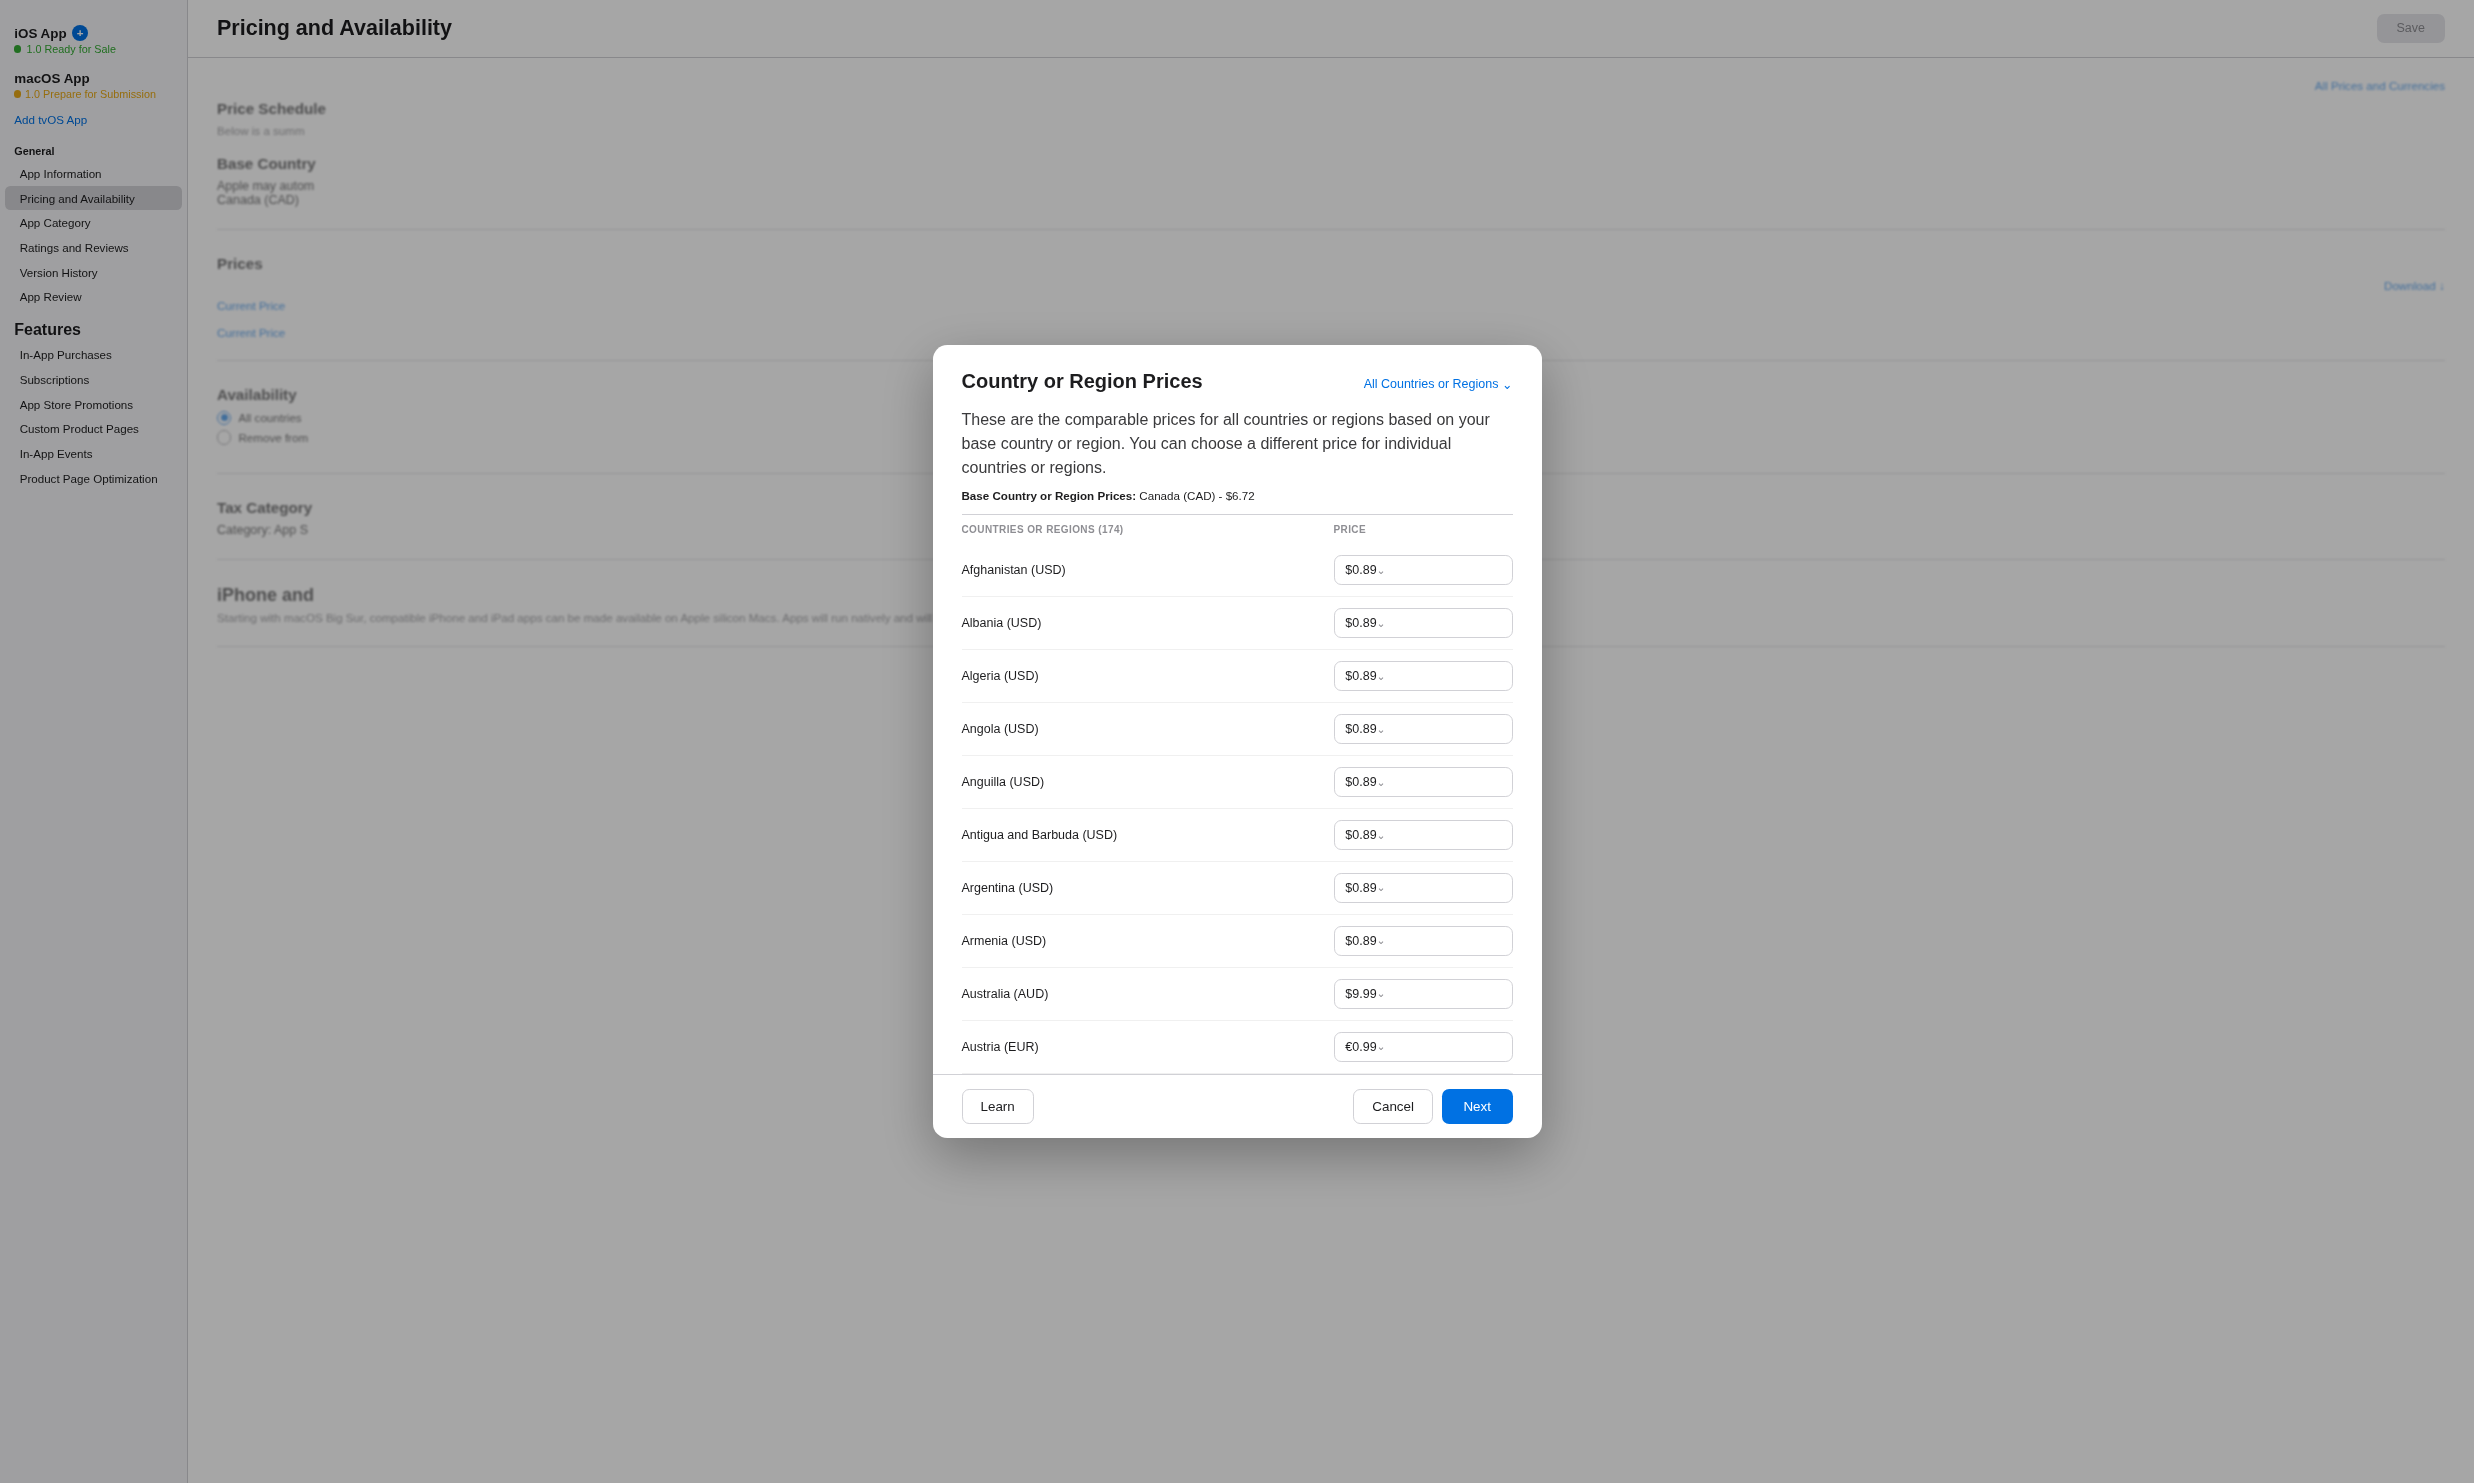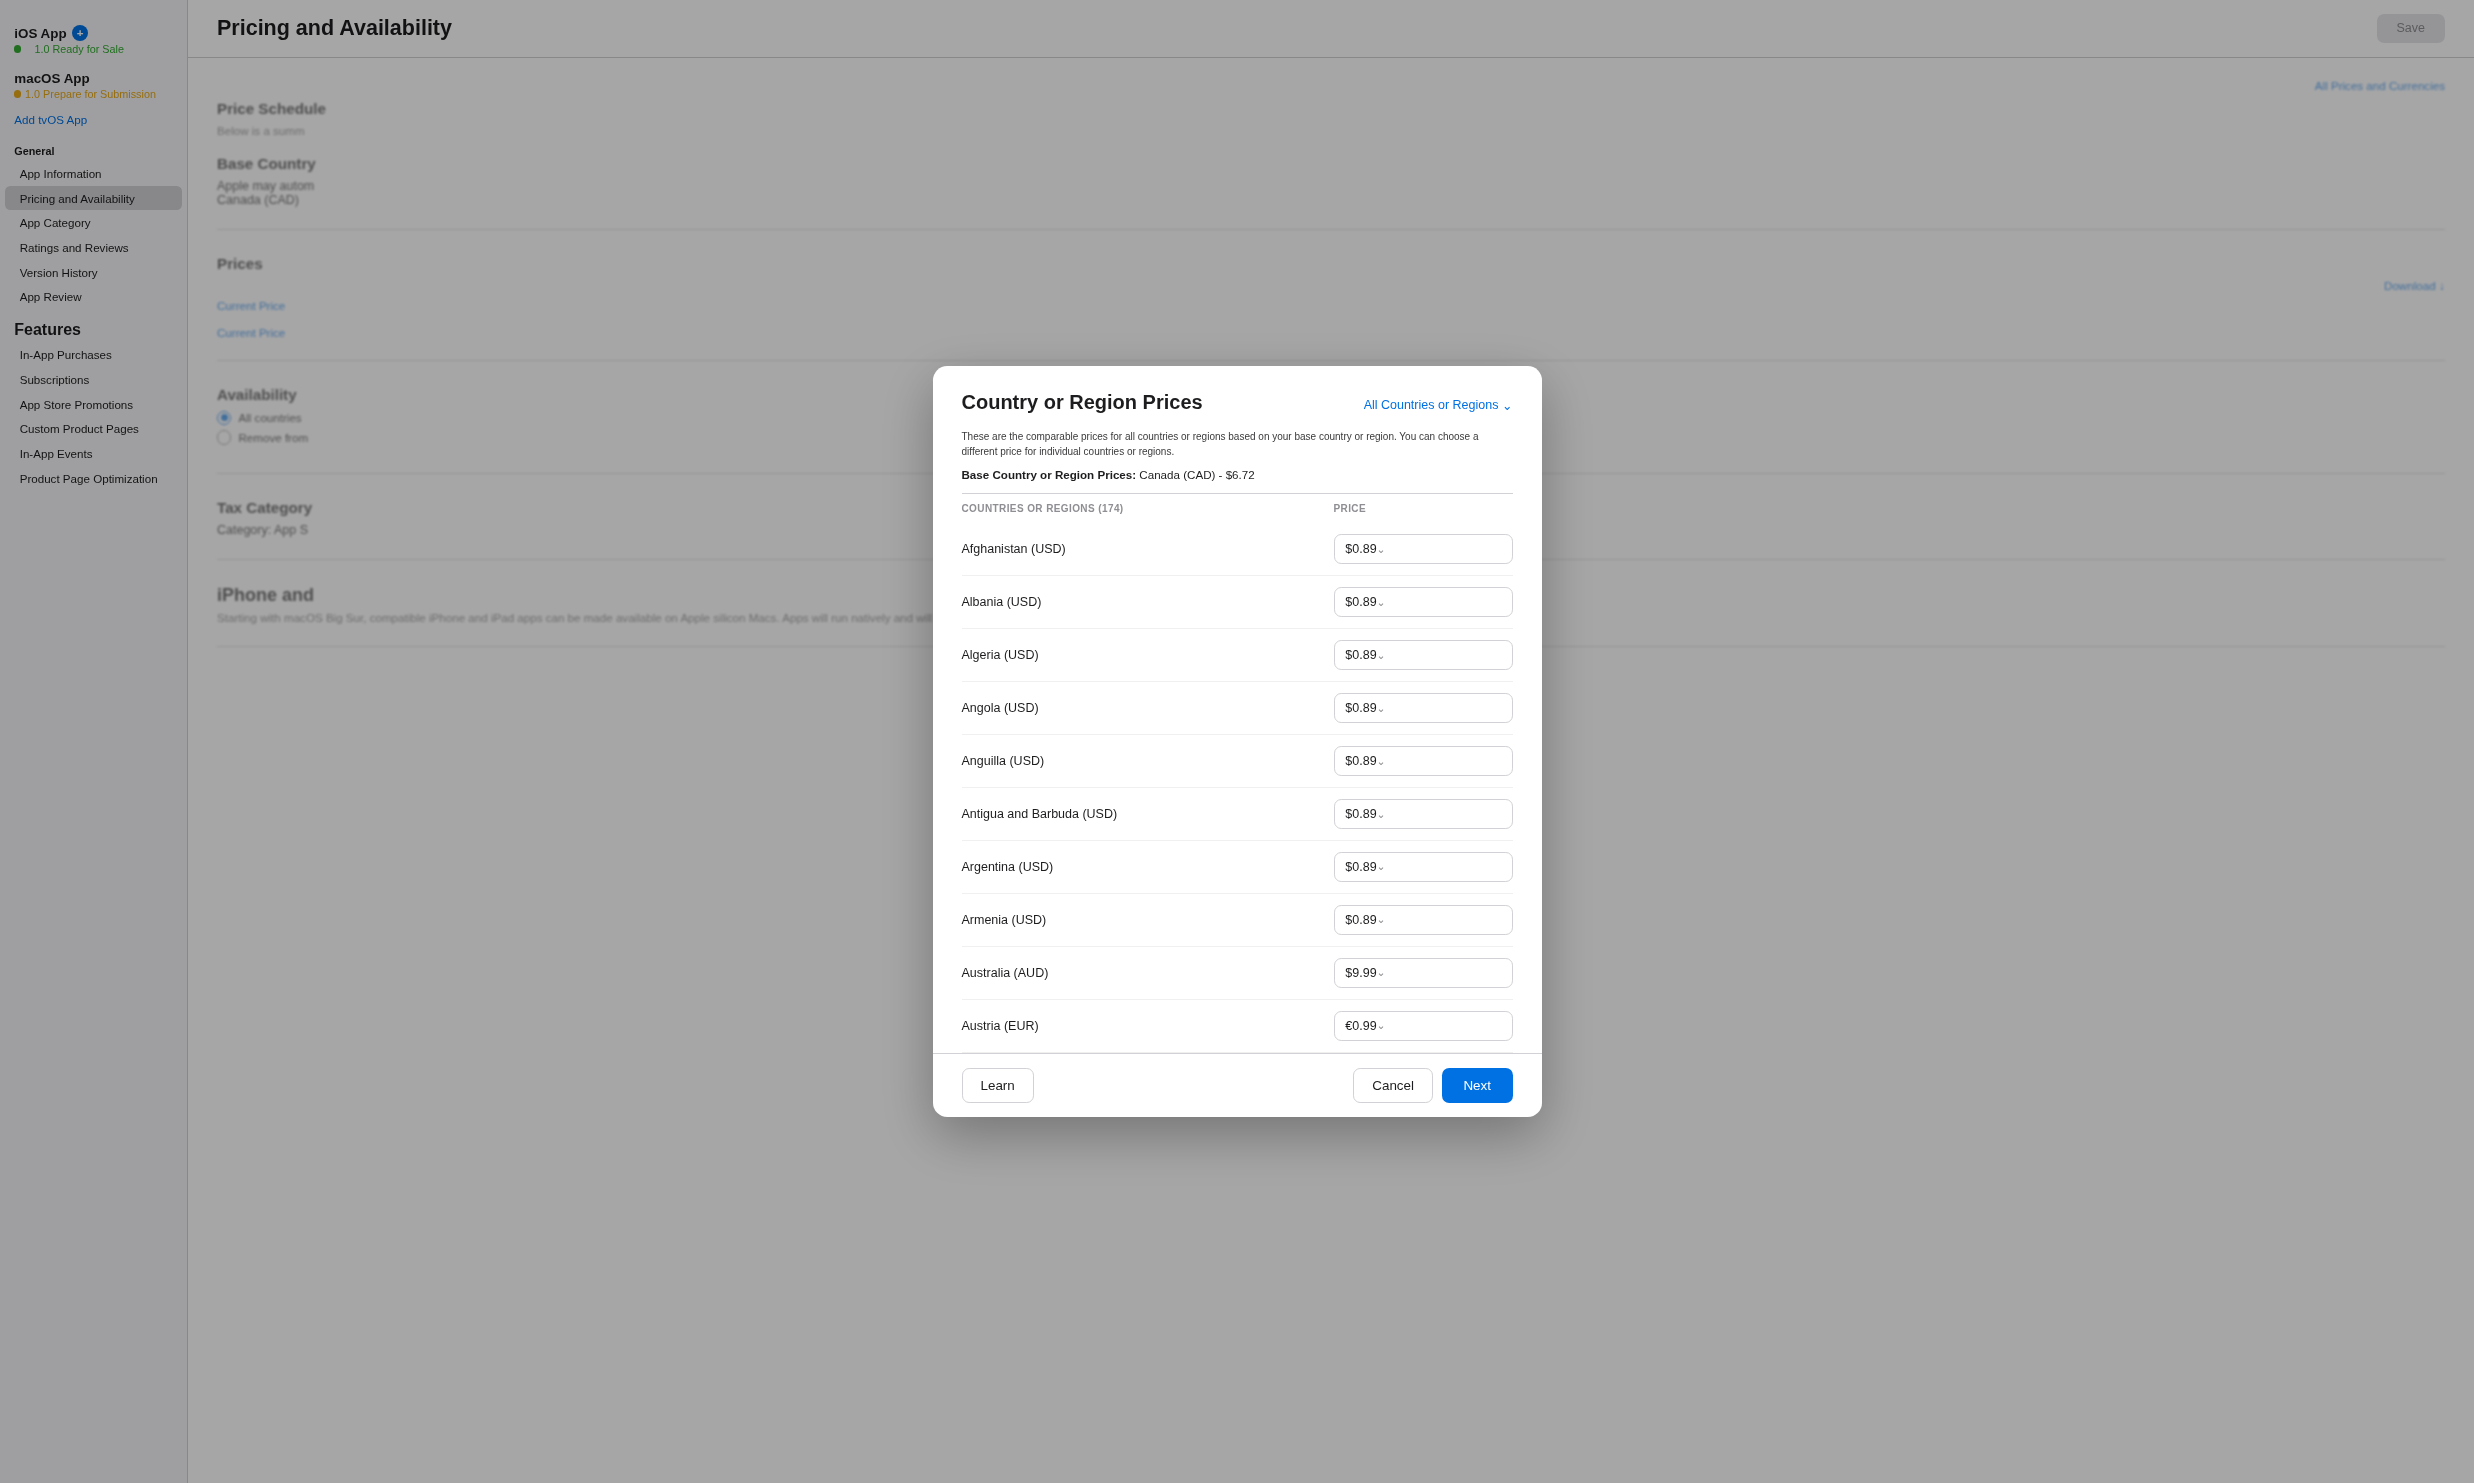--- a/index.html
+++ b/index.html
@@ -48,21 +48,21 @@
       color: white;
       font-size: 11.6px;
       font-weight: 700;
       line-height: 1;
     }
     .sidebar-app-status {
       font-size: 10.8px;
       color: #3a3;
       display: flex;
       align-items: center;
-      gap: 13px;
+      gap: 5px;
       margin-top: 1.8px;
     }
     .sidebar-app-status .dot {
       width: 7.2px;
       height: 7.2px;
       background: #3a3;
       border-radius: 50%;
       display: inline-block;
     }
     .sidebar-macos-section {
@@ -266,21 +266,21 @@
       align-items: center;
       gap: 3.6px;
       cursor: pointer;
       background: none;
       border: none;
       padding: 3.6px 0;
       margin-top: 3.6px;
     }
     .modal-desc {
       padding: 12.5px 29px 0 29px;
-      font-size: 10px;
+      font-size: 16px;
       color: #3a3a3c;
       line-height: 1.5;
     }
     .modal-base-price {
       padding: 9px 29px 0 29px;
       font-size: 11.6px;
     }
     .modal-base-price strong {
       font-weight: 600;
     }

